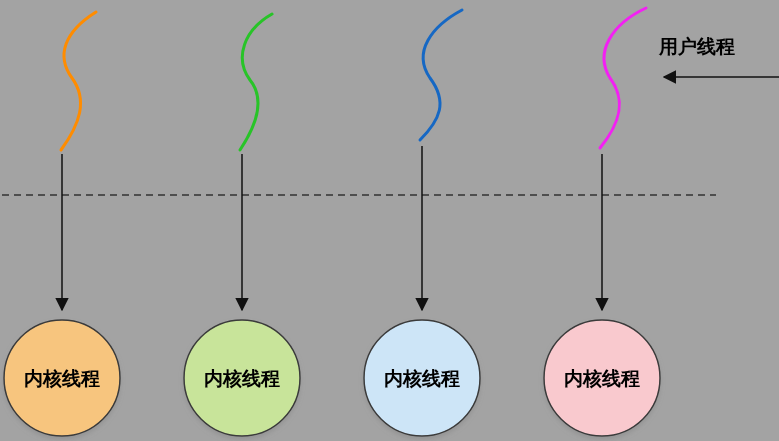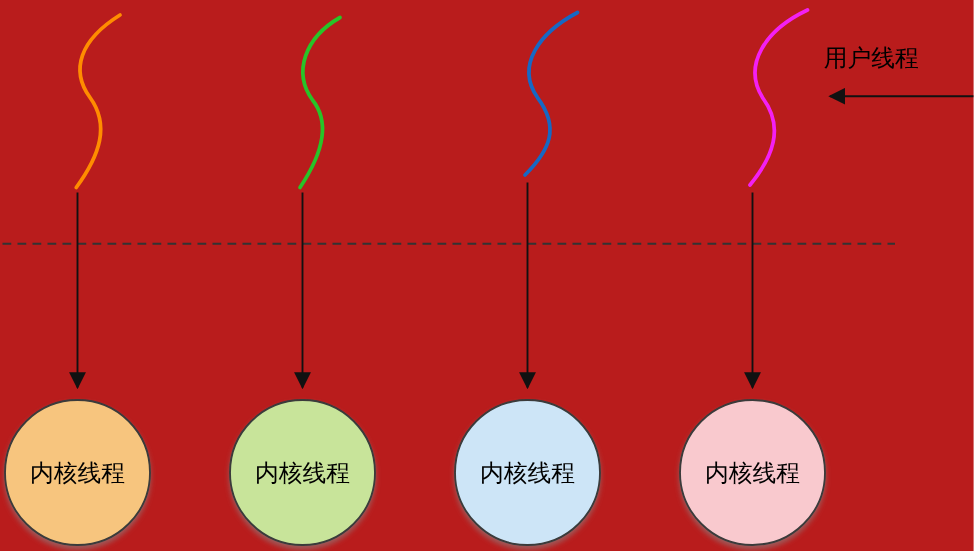--- a/index.html
+++ b/index.html
@@ -4,23 +4,24 @@
 <style>
   html, body {
     margin: 0;
     padding: 0;
     background: #ffffff;
   }
   .canvas {
     position: relative;
     width: 779px;
     height: 441px;
-    background: #b91c1c;
+    background: #a3a3a3;
     overflow: hidden;
     font-family: "Liberation Sans", "DejaVu Sans", sans-serif;
+    font-weight: bold;
   }
   svg { display: block; }
   .circle-label {
     font-family: "Liberation Sans", "DejaVu Sans", sans-serif;
     font-size: 19px;
     fill: #000000;
   }
   .user-thread-label {
     font-family: "Liberation Sans", "DejaVu Sans", sans-serif;
     font-size: 19px;

